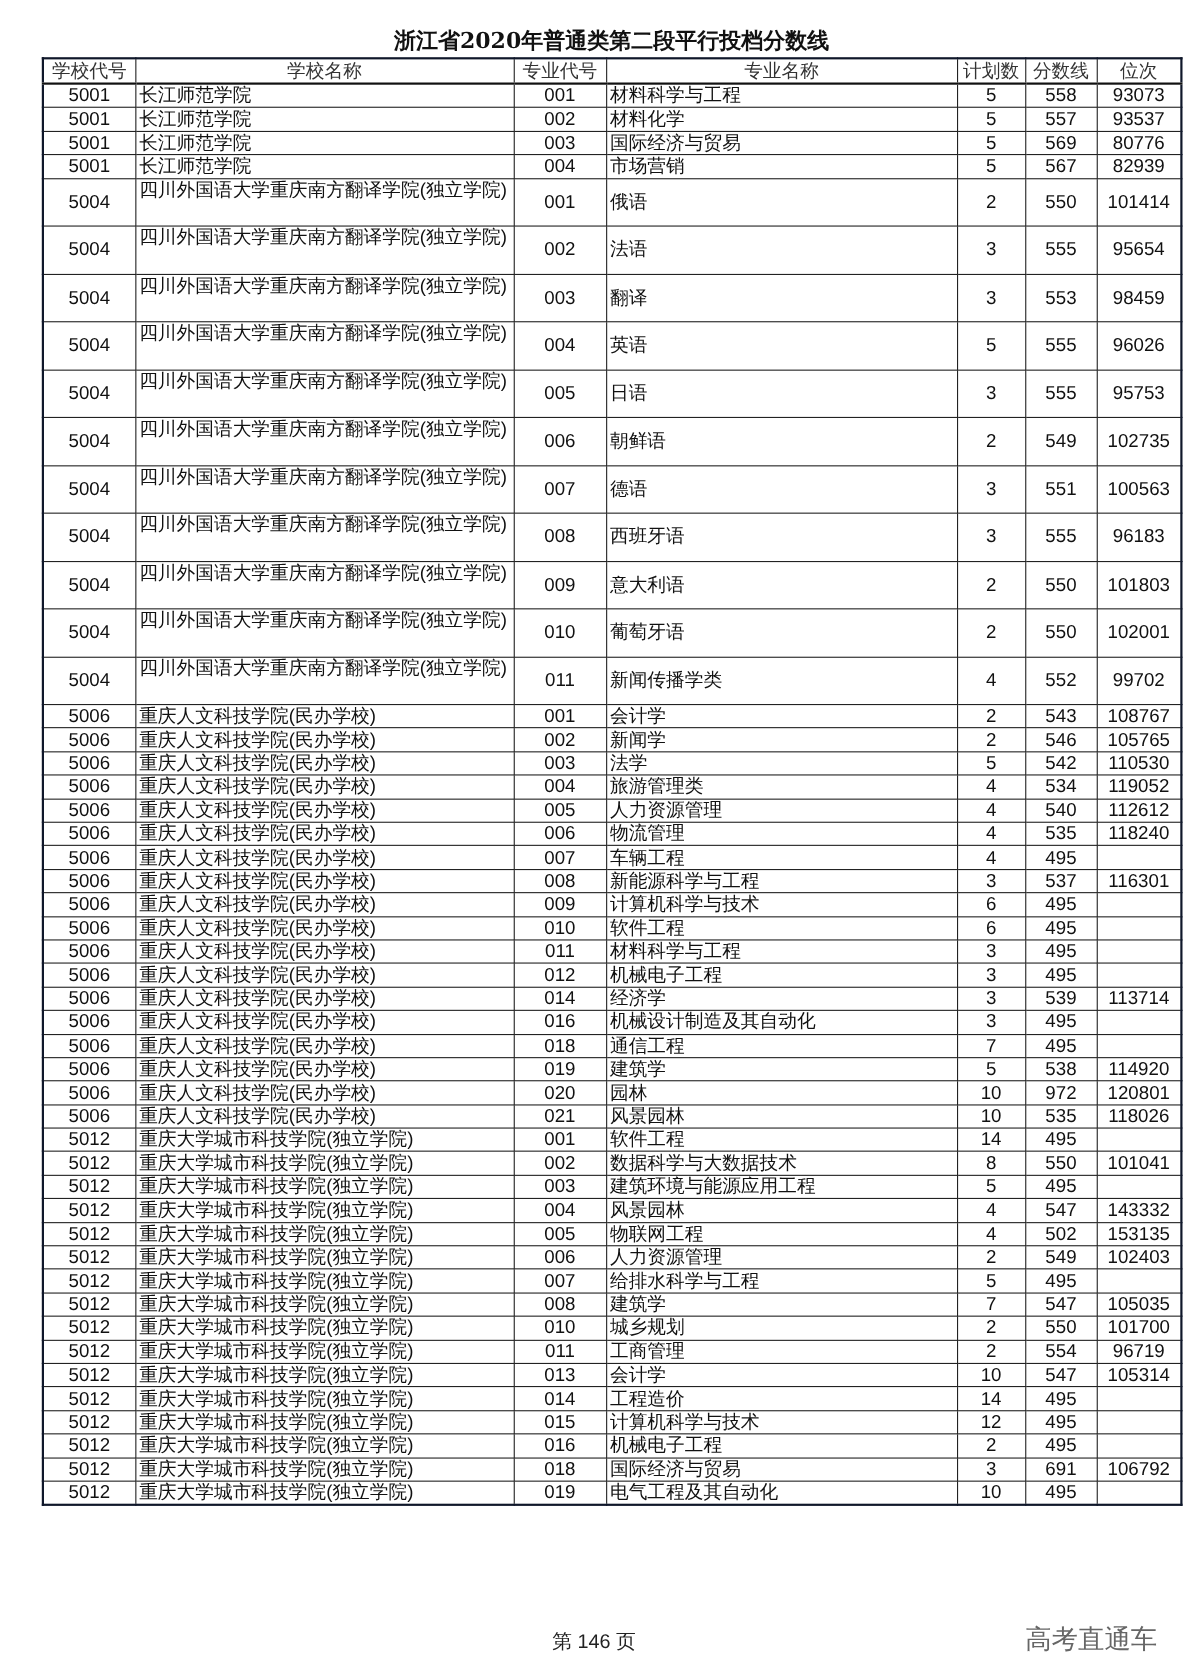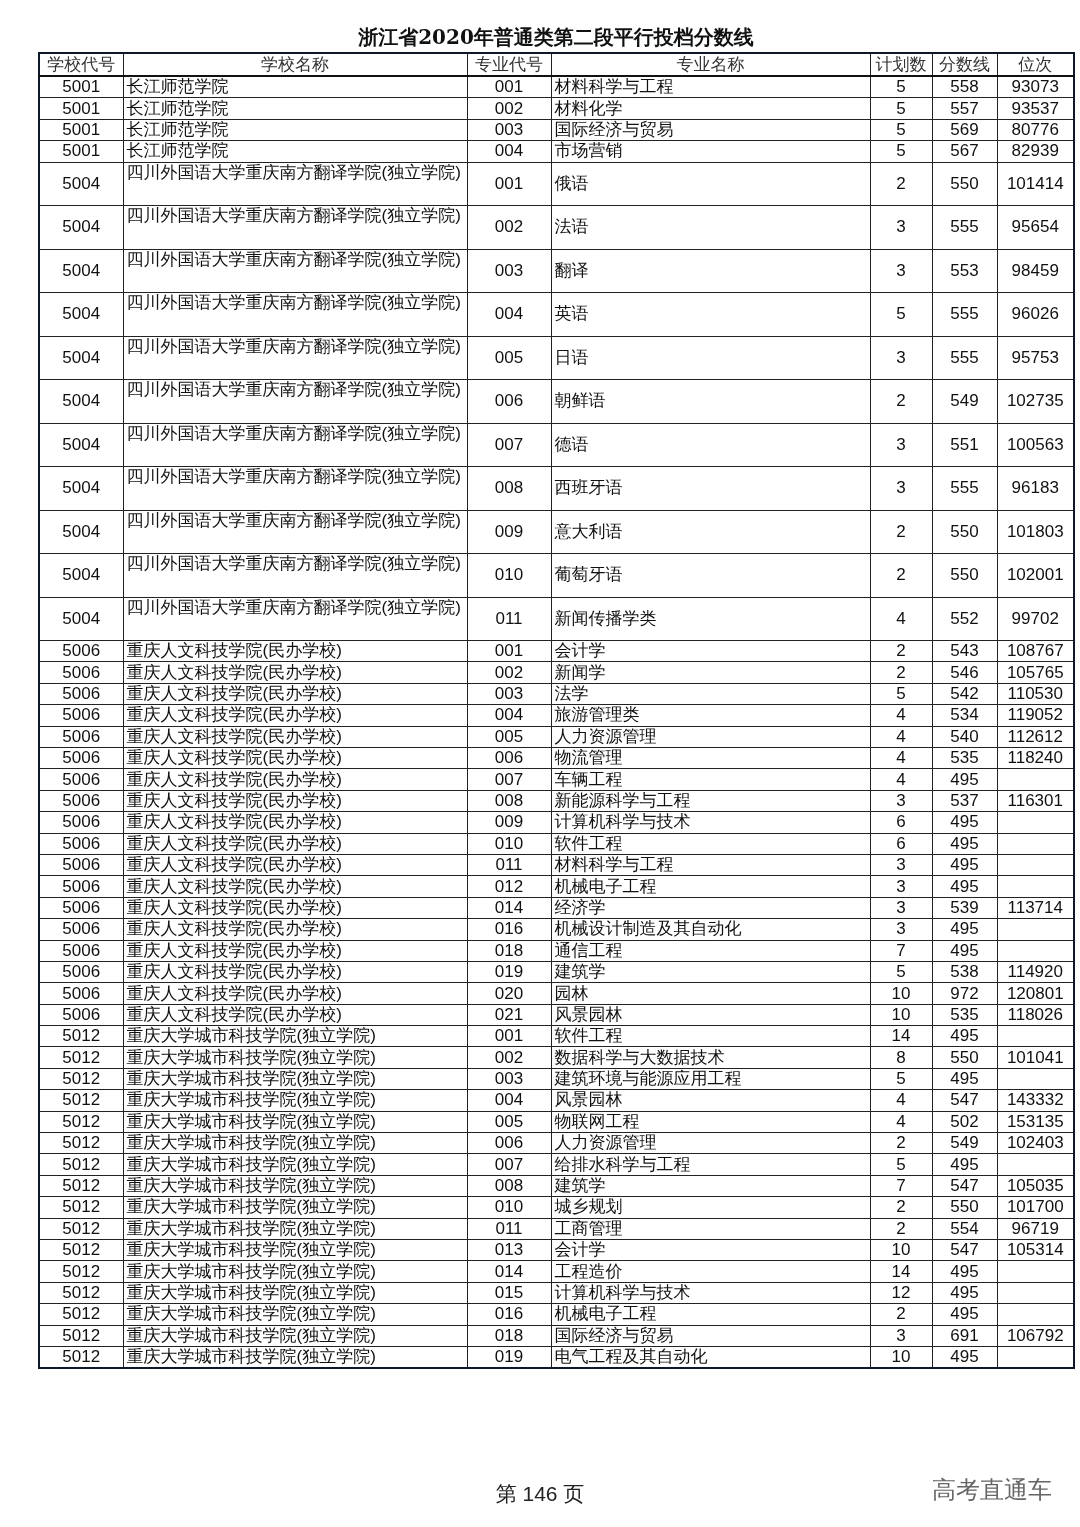--- a/index.html
+++ b/index.html
@@ -11,21 +11,21 @@
                table-layout: fixed; border: 2px solid #0f172a; }
   table.grid th, table.grid td { border: 1.5px solid #222; padding: 0 3px; font-size: 17px; line-height: 20px;
                white-space: nowrap; overflow: hidden; }
   table.grid th { font-weight: normal; text-align: center; height: 21px; border-bottom: 2px solid #111; color: #333; }
   table.grid td { height: 20.4px; }
   table.grid tr.double td { height: 42.5px; }
   table.grid tr.double td.sname { white-space: normal; line-height: 20px; vertical-align: top; word-break: break-all; }
   td.c { text-align: center; }
   td.l { text-align: left; }
   td.sname { text-decoration: none; }
-  .footer-page { position: absolute; top: 1480px; left: 0; width: 1080px; text-align: center; font-size: 21px; color: #222; }
+  .footer-page { position: absolute; top: 1480px; left: 0; width: 1080px; text-align: center; font-size: 18px; color: #222; }
   .watermark { position: absolute; top: 1474px; right: 28px; font-size: 24px; color: #666; }
 </style>
 </head>
 <body>
 
 <div class="title">浙江省2020年普通类第二段平行投档分数线</div>
 
 <table class="grid">
   <colgroup>
     <col style="width:84px">

